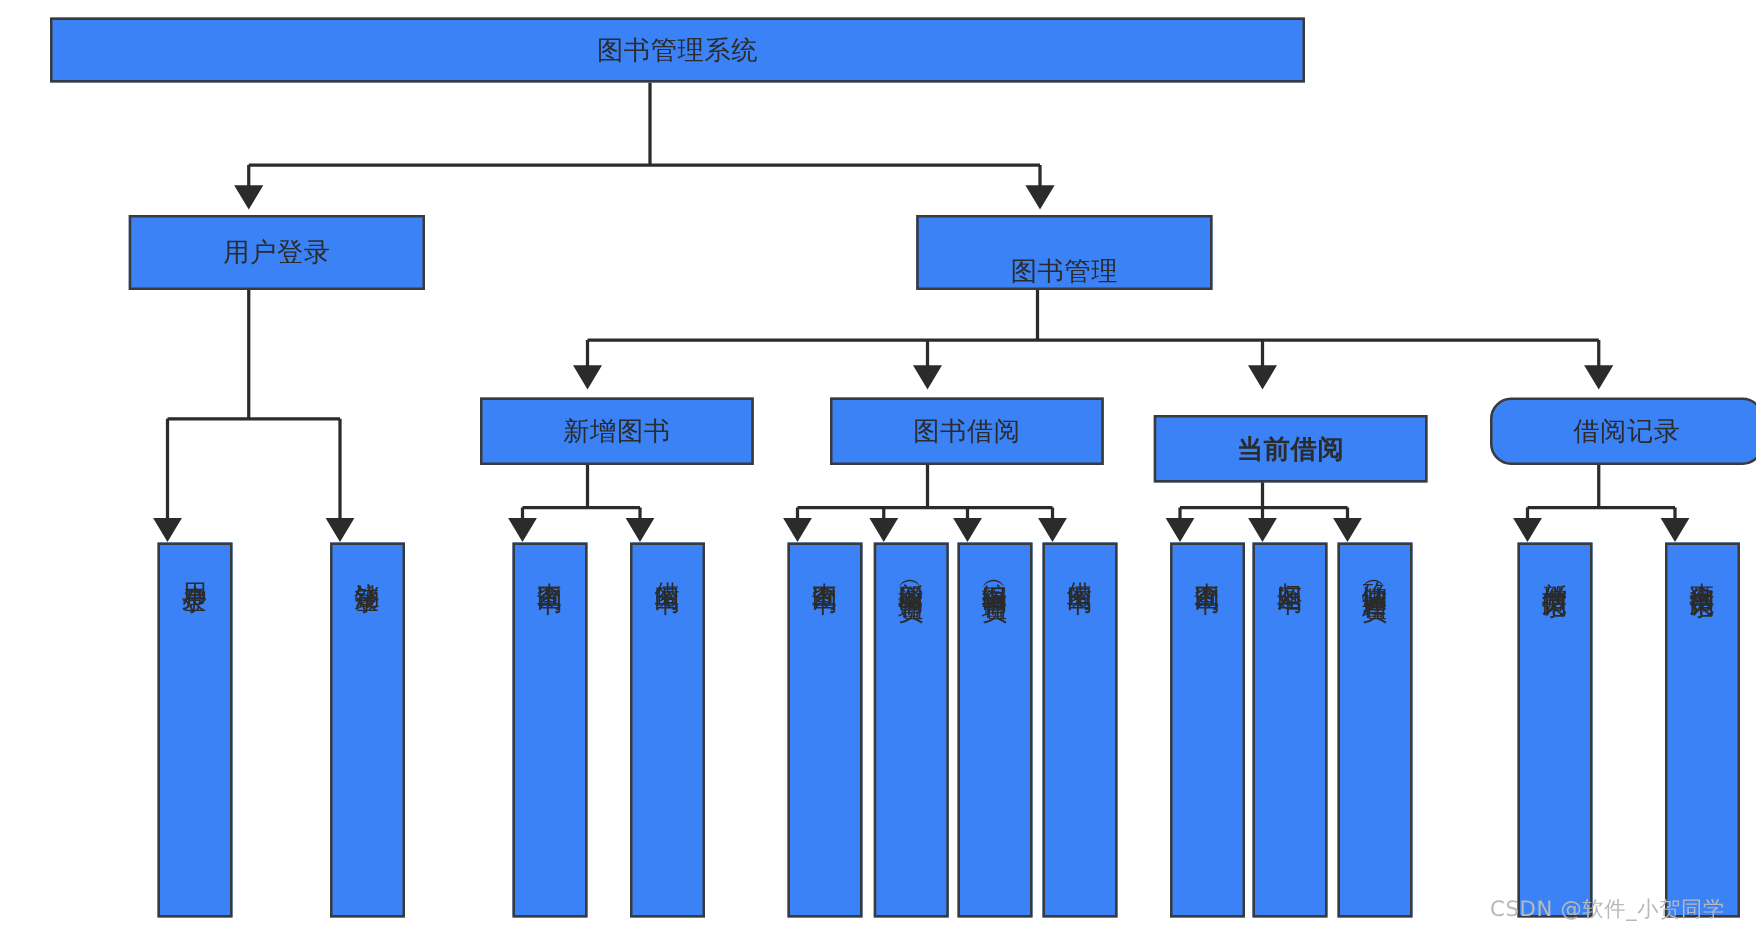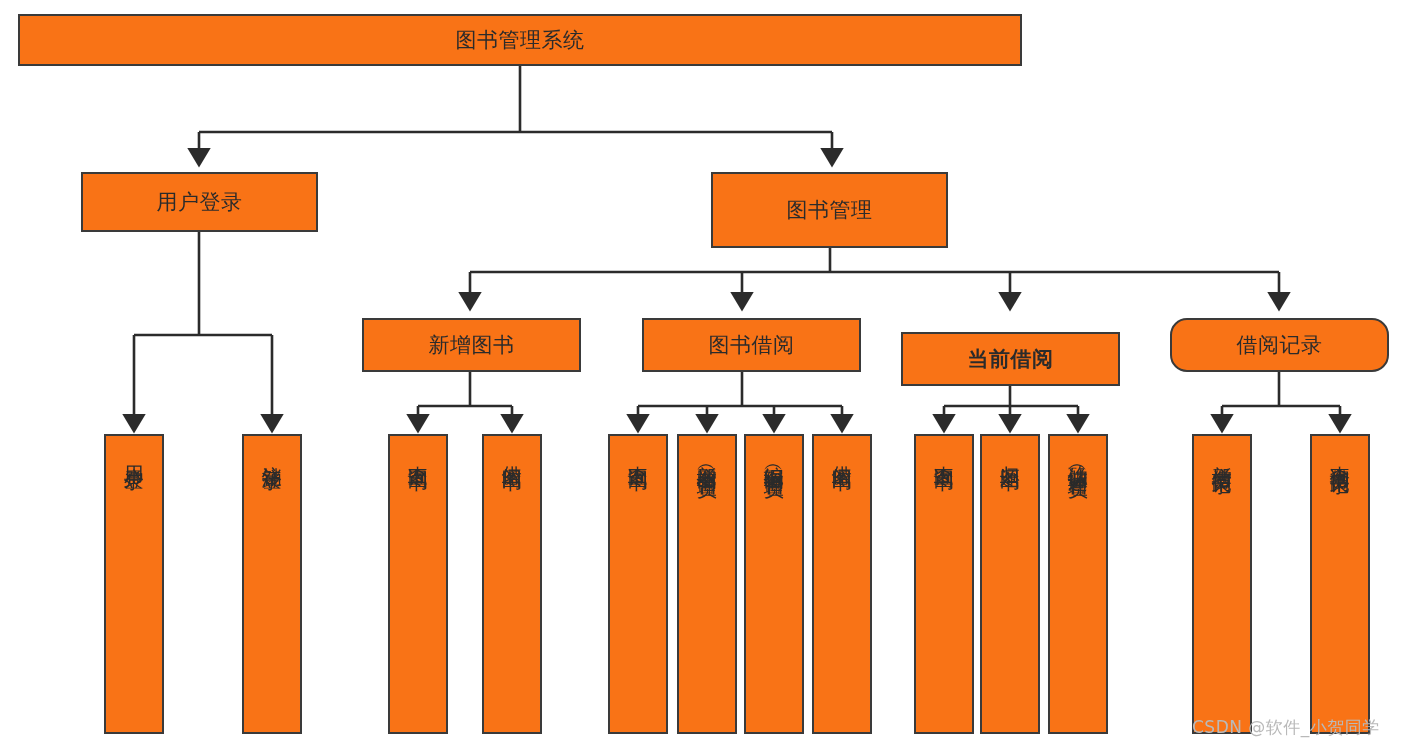--- a/index.html
+++ b/index.html
@@ -22,26 +22,27 @@
     position: absolute;
     left: 0;
     top: 0;
     width: 1405px;
     height: 747px;
     pointer-events: none;
   }
   .node-box {
     position: absolute;
     box-sizing: border-box;
-    background: #f97316;
+    background: #3b82f6;
     border: 2.5px solid #3a3a3a;
     display: flex;
     align-items: center;
     justify-content: center;
     color: #2b2b2b;
+    margin-left: 22px;
   }
   .node-box.level-root {
     border-width: 2.5px;
   }
   .node-label {
     font-size: 21px;
     line-height: 1.25;
     letter-spacing: 0.5px;
     white-space: nowrap;
     color: #2b2b2b;
@@ -124,21 +125,21 @@
     </g>
   </svg>
 
   <div class="node-box level-root" style="left:18px; top:14px; width:1004px; height:52px;">
     <span class="node-label">图书管理系统</span>
   </div>
 
   <div class="node-box" style="left:81px; top:172px; width:237px; height:60px;">
     <span class="node-label">用户登录</span>
   </div>
-  <div class="node-box" style="left:711px; top:172px; width:237px; height:76px;">
+  <div class="node-box" style="left:711px; top:172px; width:237px; height:60px;align-items:flex-end;">
     <span class="node-label">图书管理</span>
   </div>
 
   <div class="node-box" style="left:362px; top:318px; width:219px; height:54px;">
     <span class="node-label">新增图书</span>
   </div>
   <div class="node-box" style="left:642px; top:318px; width:219px; height:54px;">
     <span class="node-label">图书借阅</span>
   </div>
   <div class="node-box" style="left:901px; top:332px; width:219px; height:54px;font-weight:bold;">

